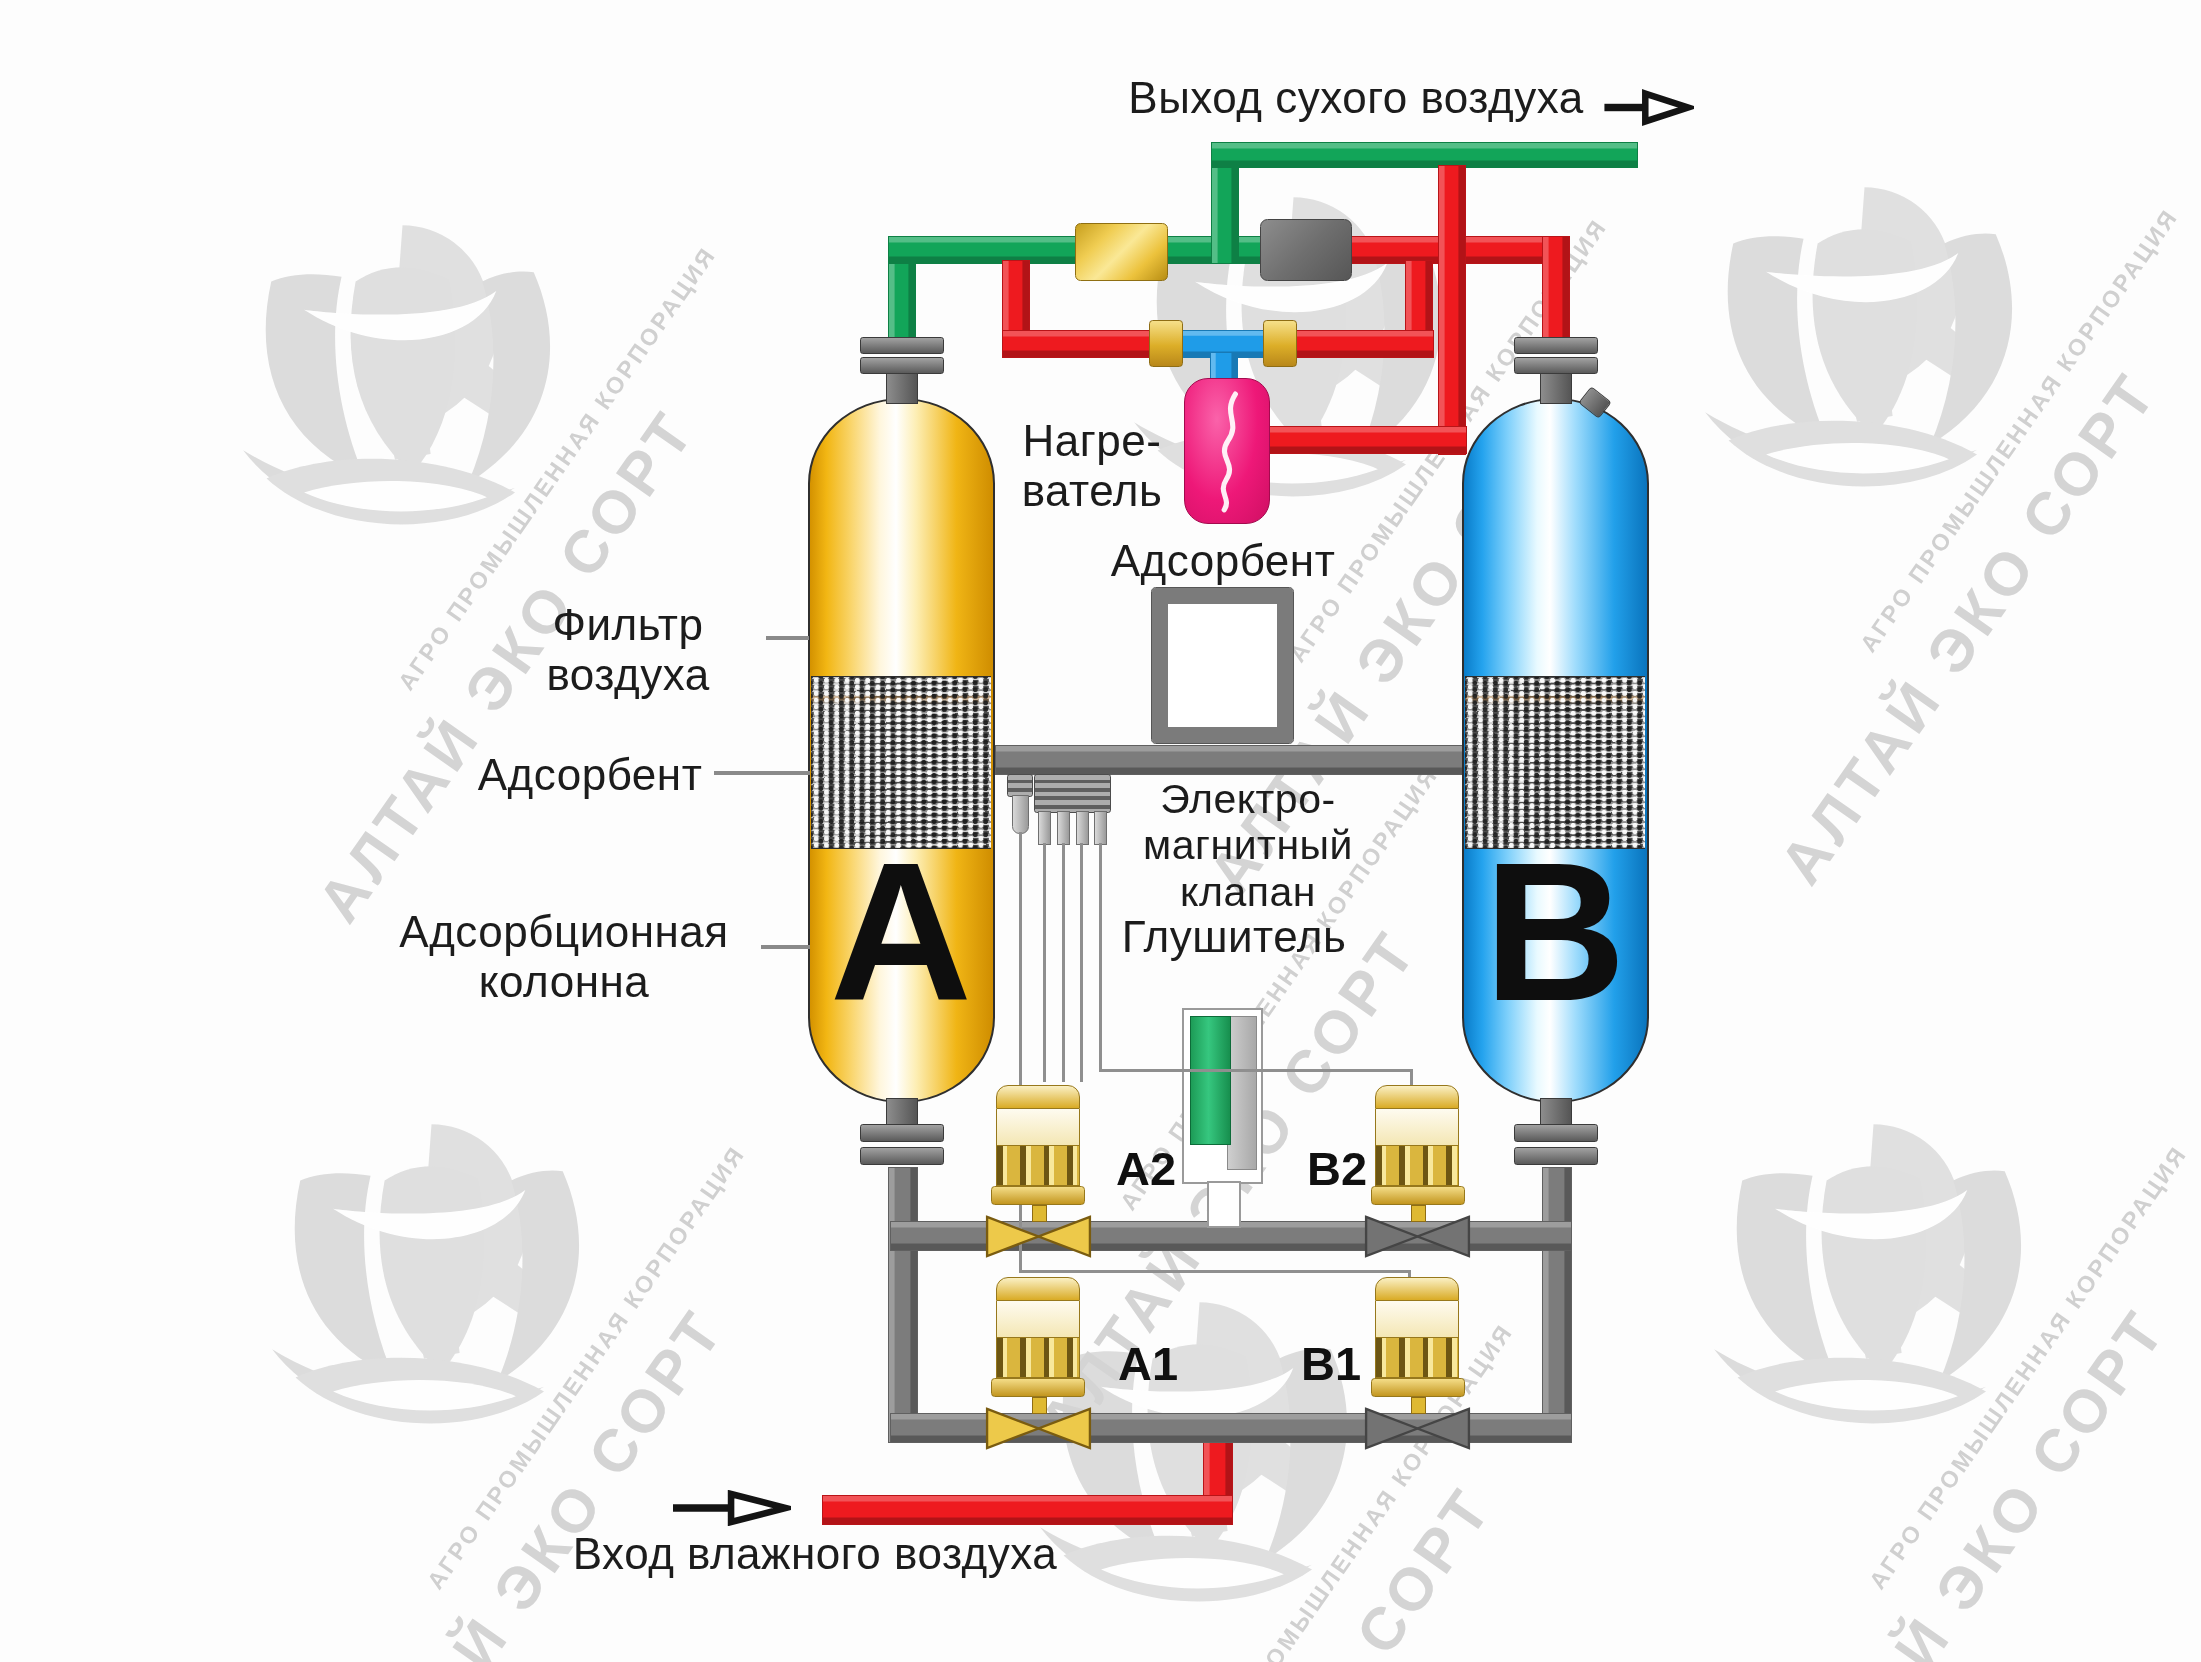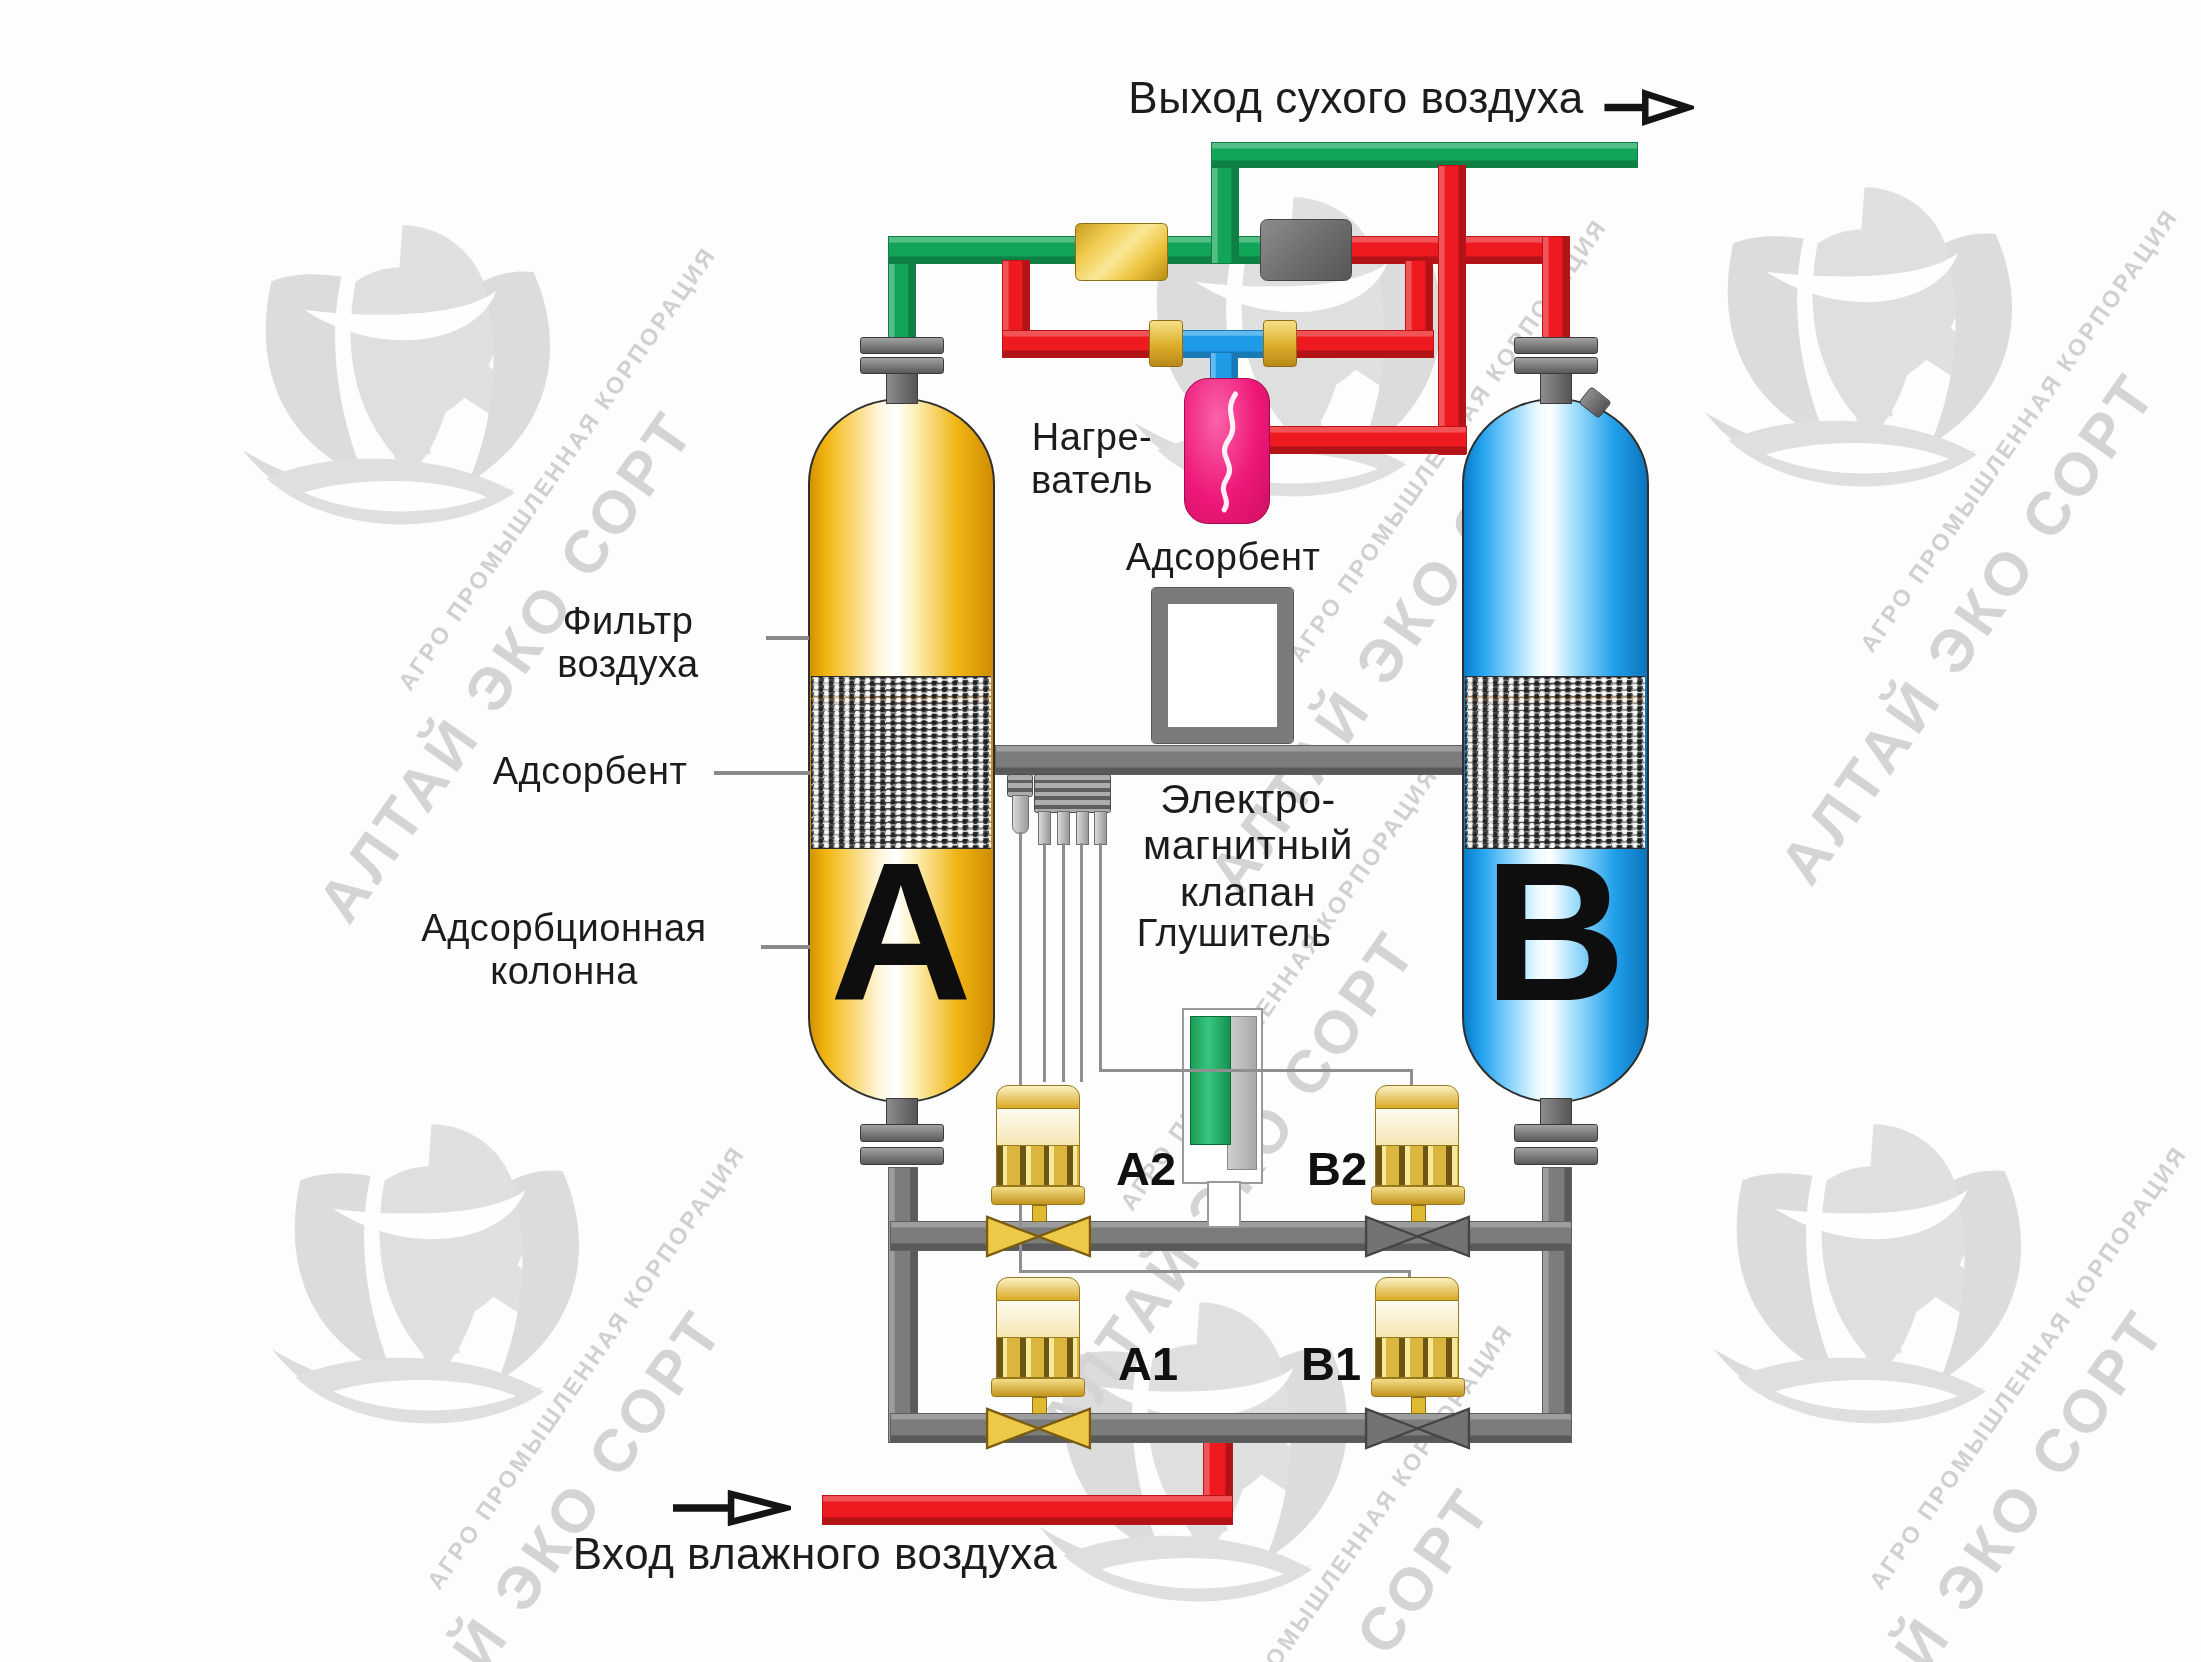--- a/index.html
+++ b/index.html
@@ -76,21 +76,21 @@
   .act-mid  { position:absolute; width:84px; height:36px;
        background:linear-gradient(180deg,#fefbf0,#f4e7b4); border-left:1.9px solid #97781c; border-right:1.9px solid #97781c; box-sizing:border-box; }
   .act-slats{ position:absolute; width:84px; height:41px; box-sizing:border-box;
        background:repeating-linear-gradient(90deg,#6d5613 0 5.6px,#f8e89c 5.6px 10.3px,#dab63e 10.3px 23.4px);
        border:1.9px solid #97781c; }
   .act-base { position:absolute; width:94px; height:19px; border-radius:3.7px;
        background:linear-gradient(180deg,#f4dd88,#c3961f); border:1.9px solid #97781c; box-sizing:border-box; }
   .act-stem { position:absolute; width:13px; height:15px; background:#dfb932; border:0.9px solid #8f6d14; }
 
   
-  .lbl { position:absolute; color:#1c1c1c; font-weight:500; font-size:38px; line-height:1.13;
+  .lbl { position:absolute; color:#1c1c1c; font-weight:500; font-size:44px; line-height:1.13;
        text-align:center; transform:translateX(-50%); white-space:nowrap; letter-spacing:0.5px; }
   .lbl span { display:block; }
   .vlbl { position:absolute; color:#101010; font-weight:700; font-size:47px; transform:translateX(-50%);margin-left:12px; }
   .leader { position:absolute; height:3.7px; background:#8a8a8a; }
 </style>
 </head>
 <body>
 
 <div id="canvas">
 

